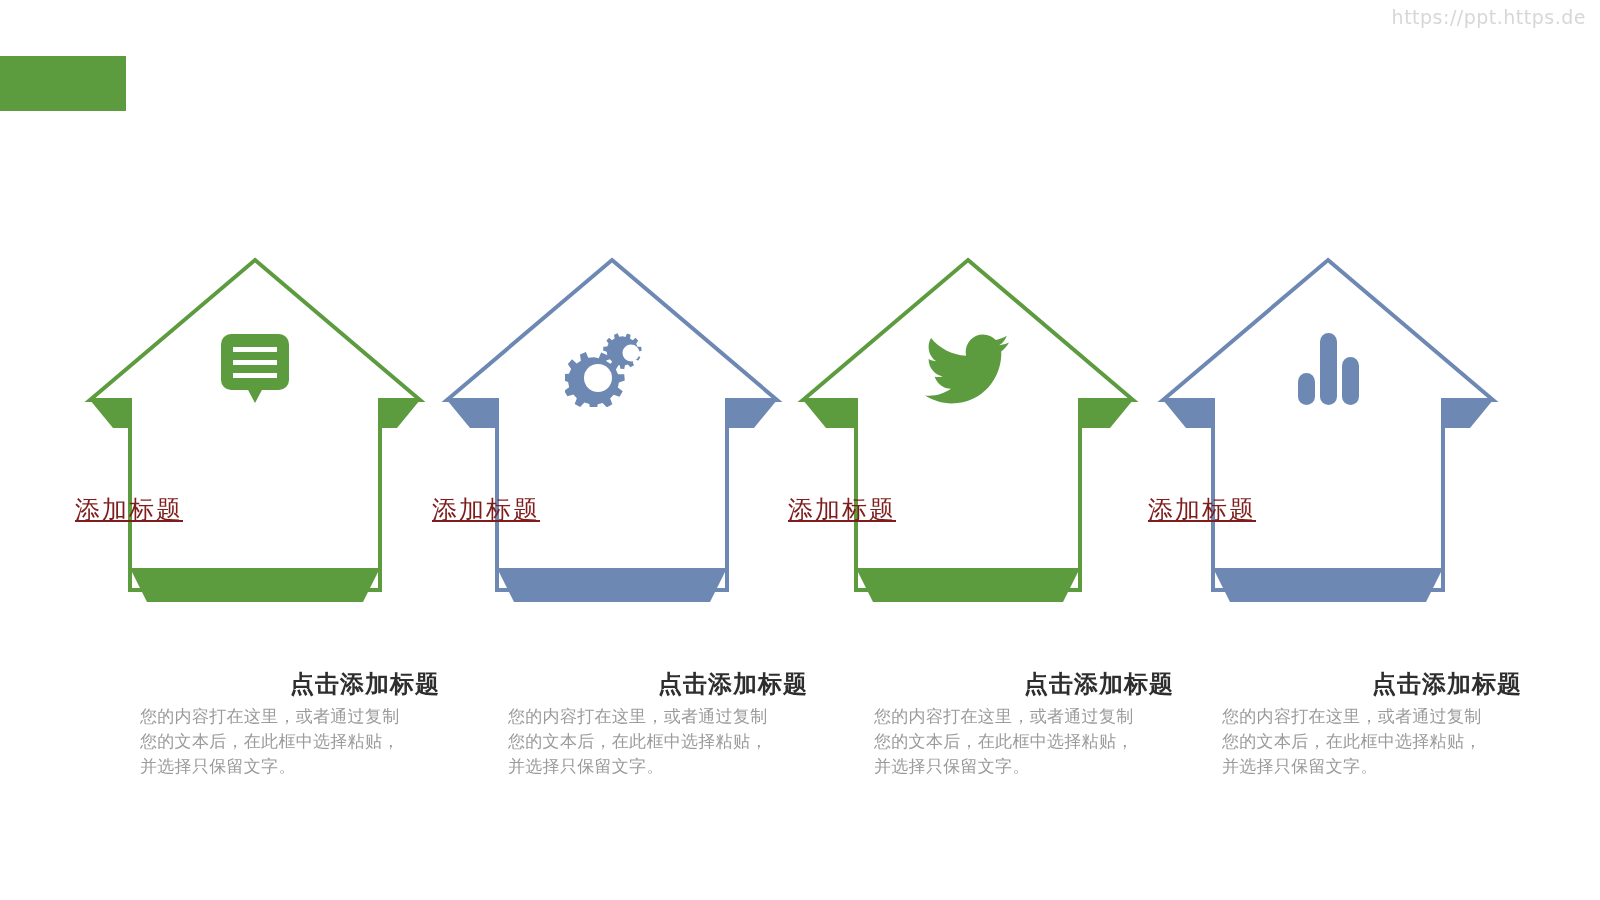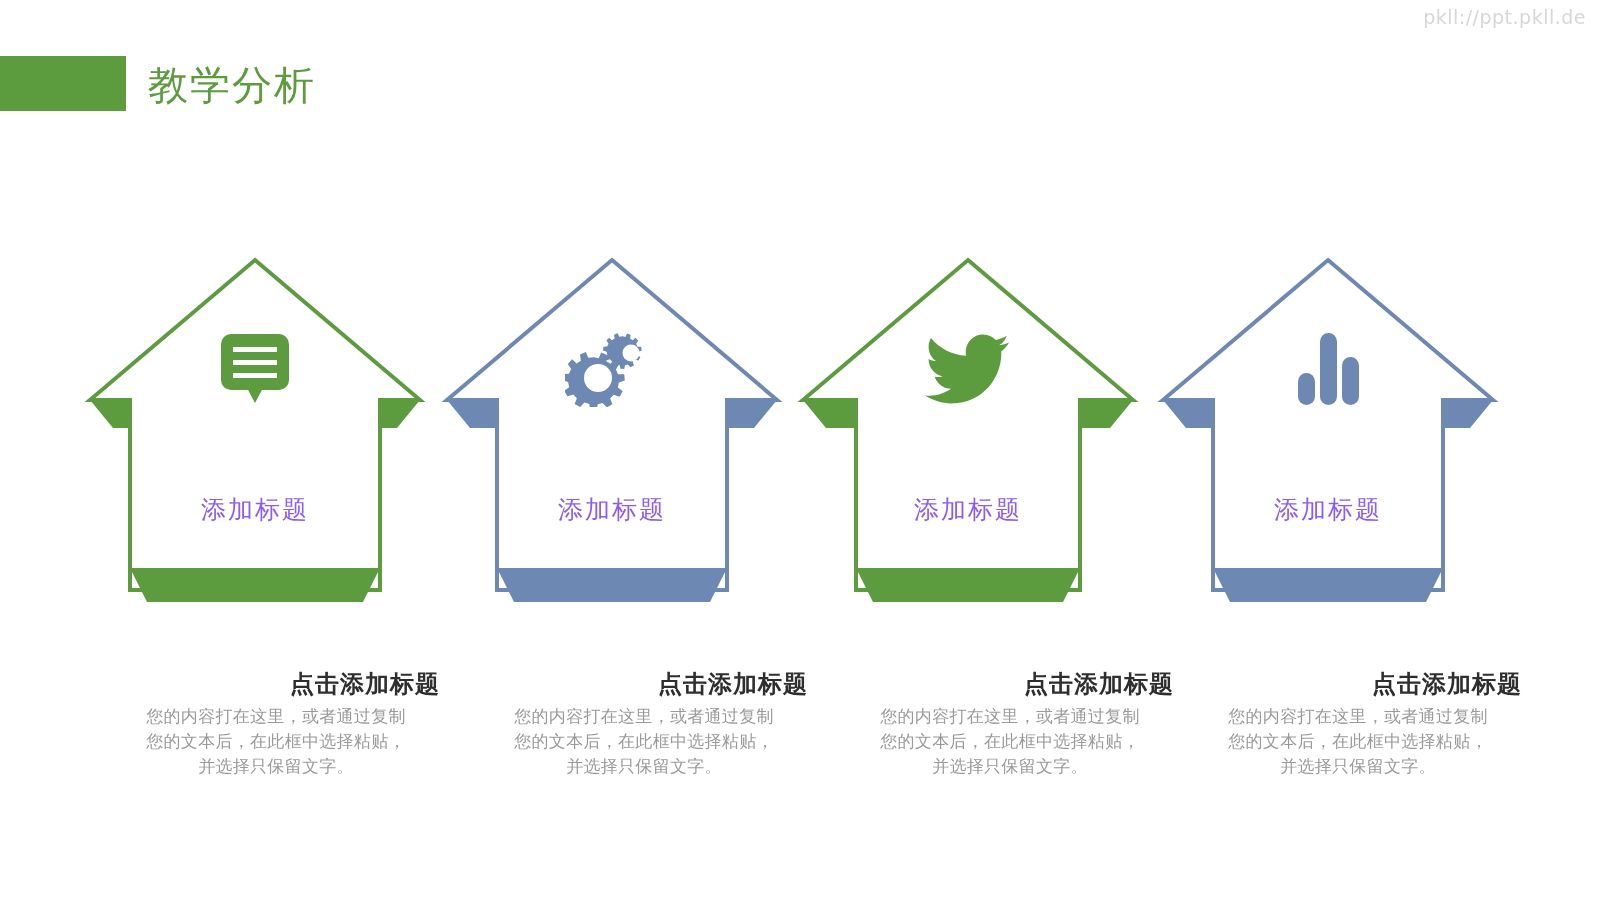--- a/index.html
+++ b/index.html
@@ -42,25 +42,25 @@
   }
 
   
   .arrows{position:absolute;left:0;top:0;width:1600px;height:900px;}
   .arrow-unit{position:absolute;top:250px;width:360px;height:360px;}
   .arrow-unit .svg-wrap{position:absolute;left:0;top:0;width:360px;height:360px;}
   .arrow-label{
     position:absolute;
     left:0;right:0;
     top:243px;
-    text-align:center;
     font-size:25px;
-    color:#8b5cf6;
+    color:#7f1d1d;
     letter-spacing:2px;
     font-family:"DejaVu Sans","Liberation Sans",sans-serif;
+    text-decoration:underline;
   }
   .icon-wrap{
     position:absolute;
     left:0;right:0;
     top:78px;
     height:80px;
     display:flex;align-items:center;justify-content:center;
   }
 
   
@@ -81,32 +81,30 @@
     text-align:right;
   }
   .caption-body{
     font-size:17px;
     line-height:25px;
     color:#9a9a9a;
     letter-spacing:.3px;
     font-family:"DejaVu Sans","Liberation Sans",sans-serif;
     margin:0;
     width:272px;
-    text-align:center;
   }
 </style>
 </head>
 <body>
 
 <div class="slide">
 
-  <div class="watermark">pkll://ppt.pkll.de</div>
+  <div class="watermark">https://ppt.https.de</div>
 
   <div class="header-block"></div>
-  <div class="header-title">教学分析</div>
 
   <div class="arrows">
 
     <div class="arrow-unit" style="left:75px;">
       <div class="svg-wrap">
         <svg width="360" height="360" viewBox="0 0 360 360">
 
           <path d="M180 10 L345 150 L305 150 L305 340 L55 340 L55 150 L15 150 Z" fill="none" stroke="#5d9b3f" stroke-width="4" stroke-linejoin="miter"></path>
 
           <path d="M15 150 L55 150 L55 178 L38 178 Z" fill="#5d9b3f"></path>

